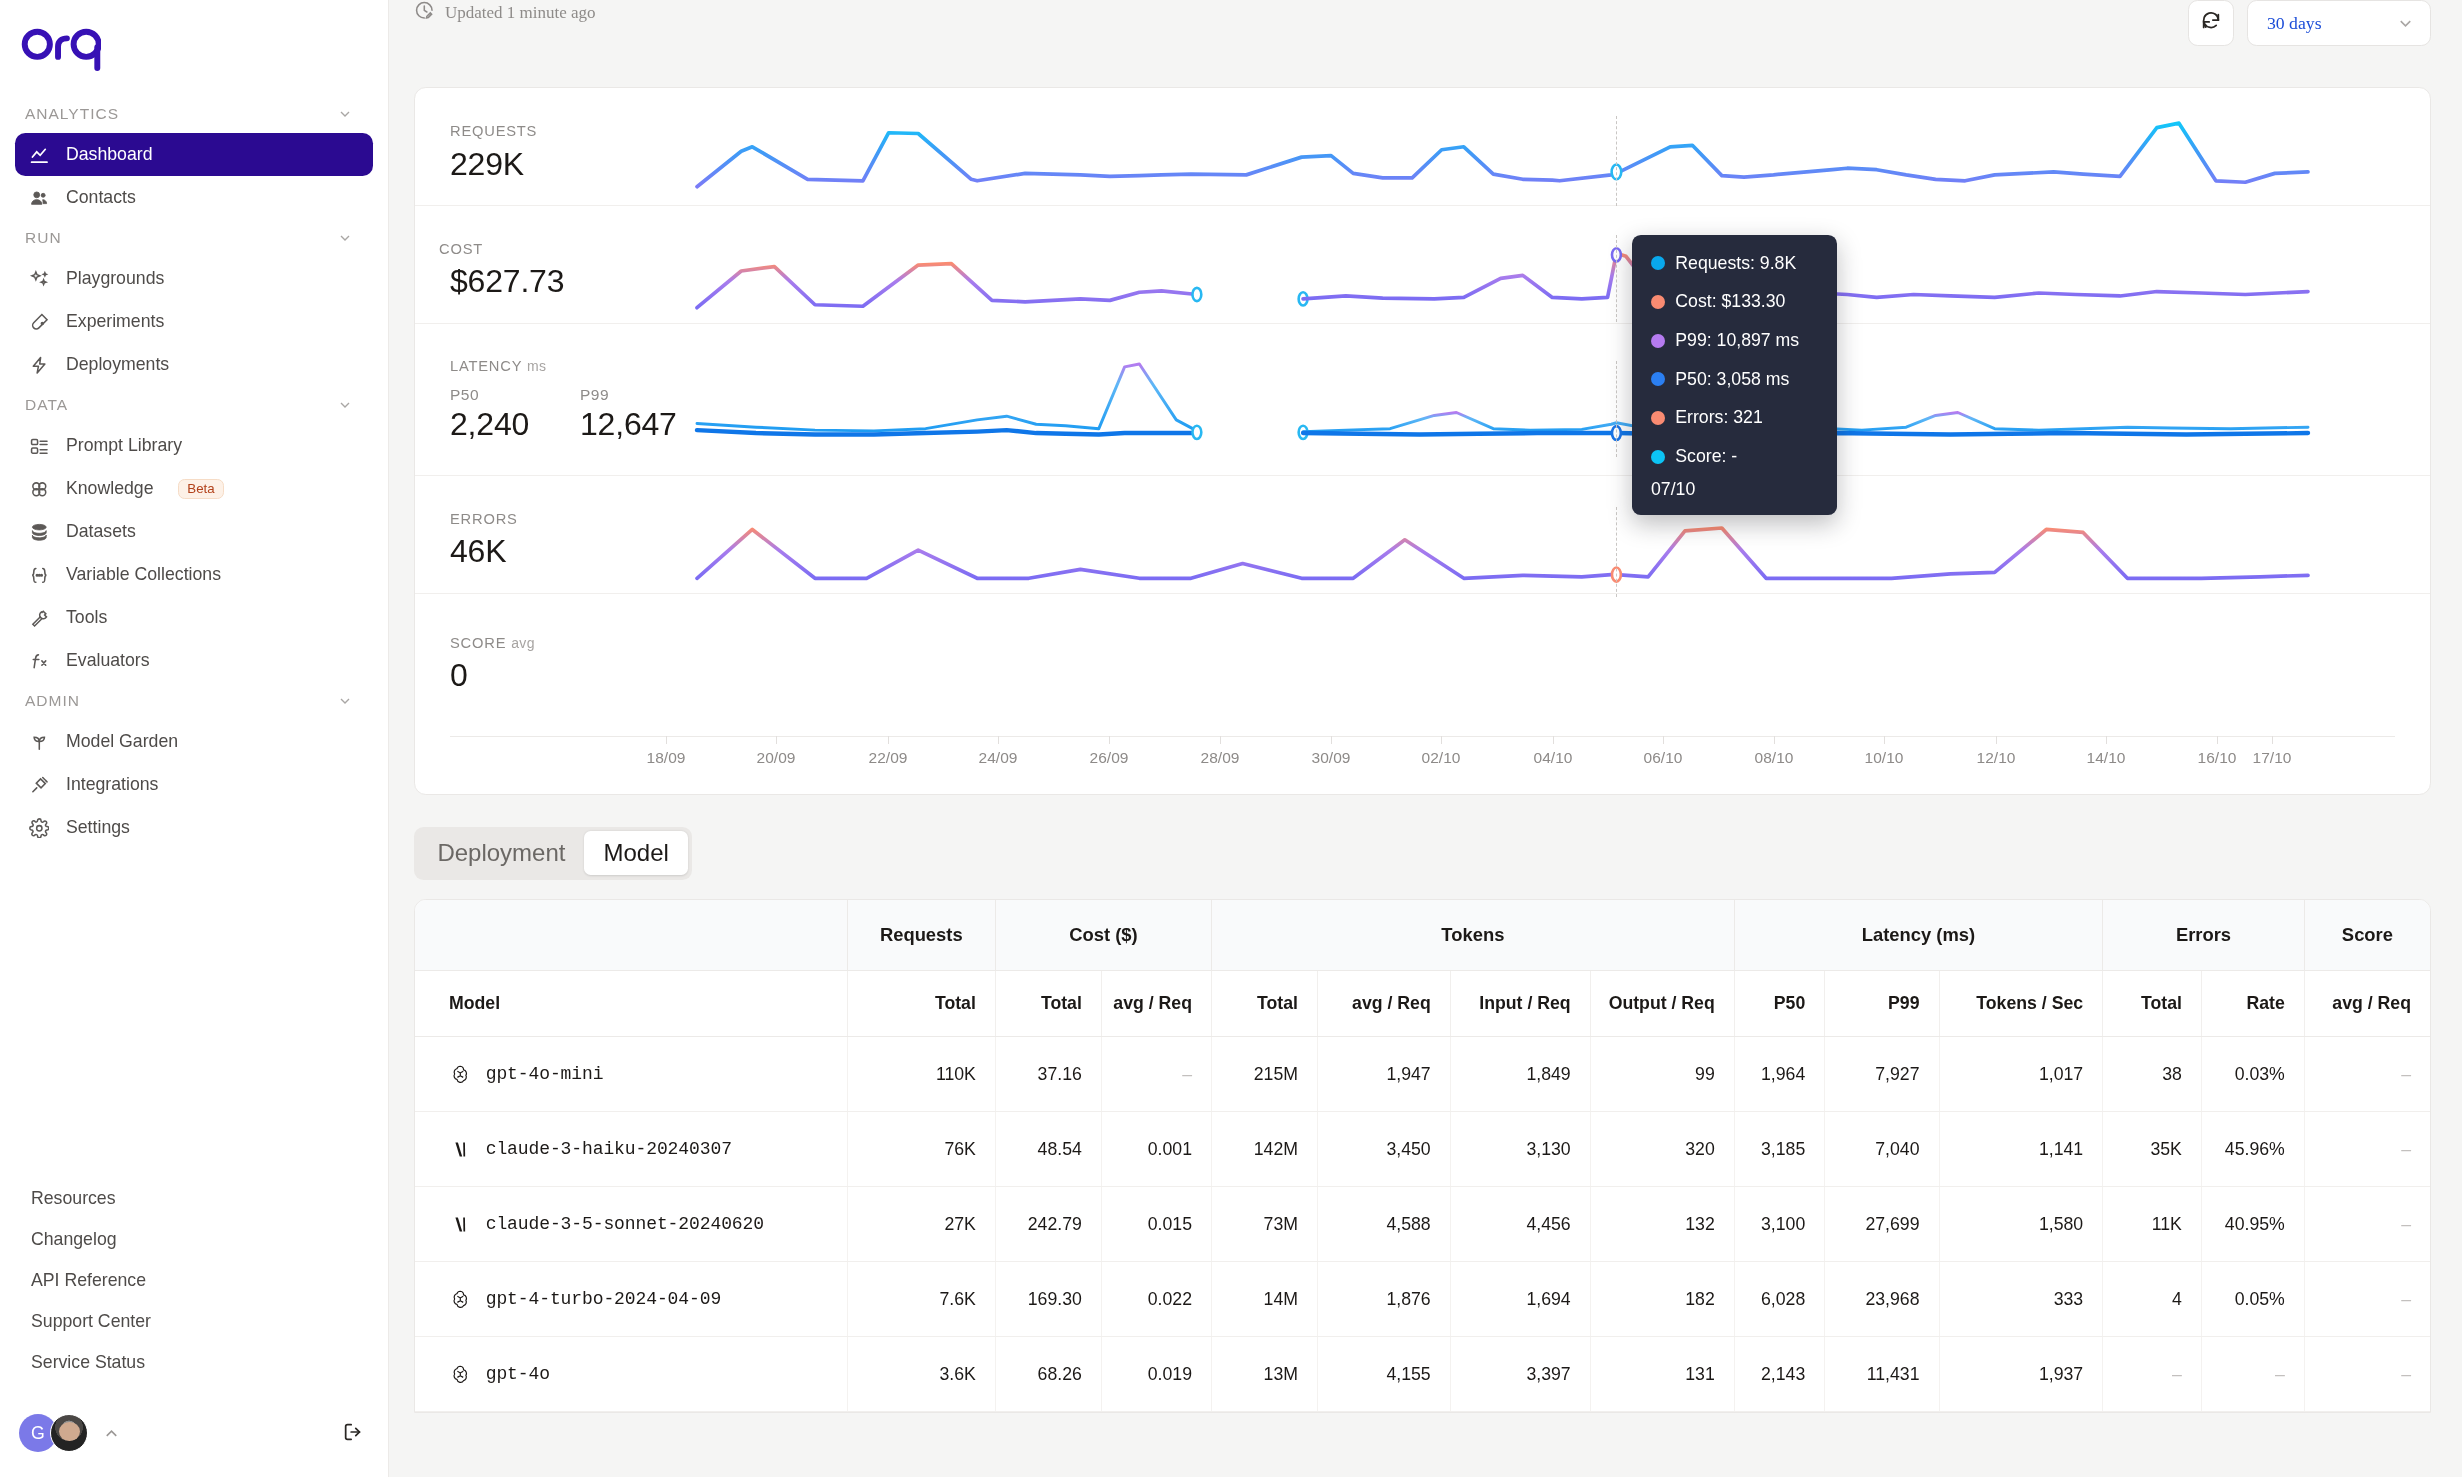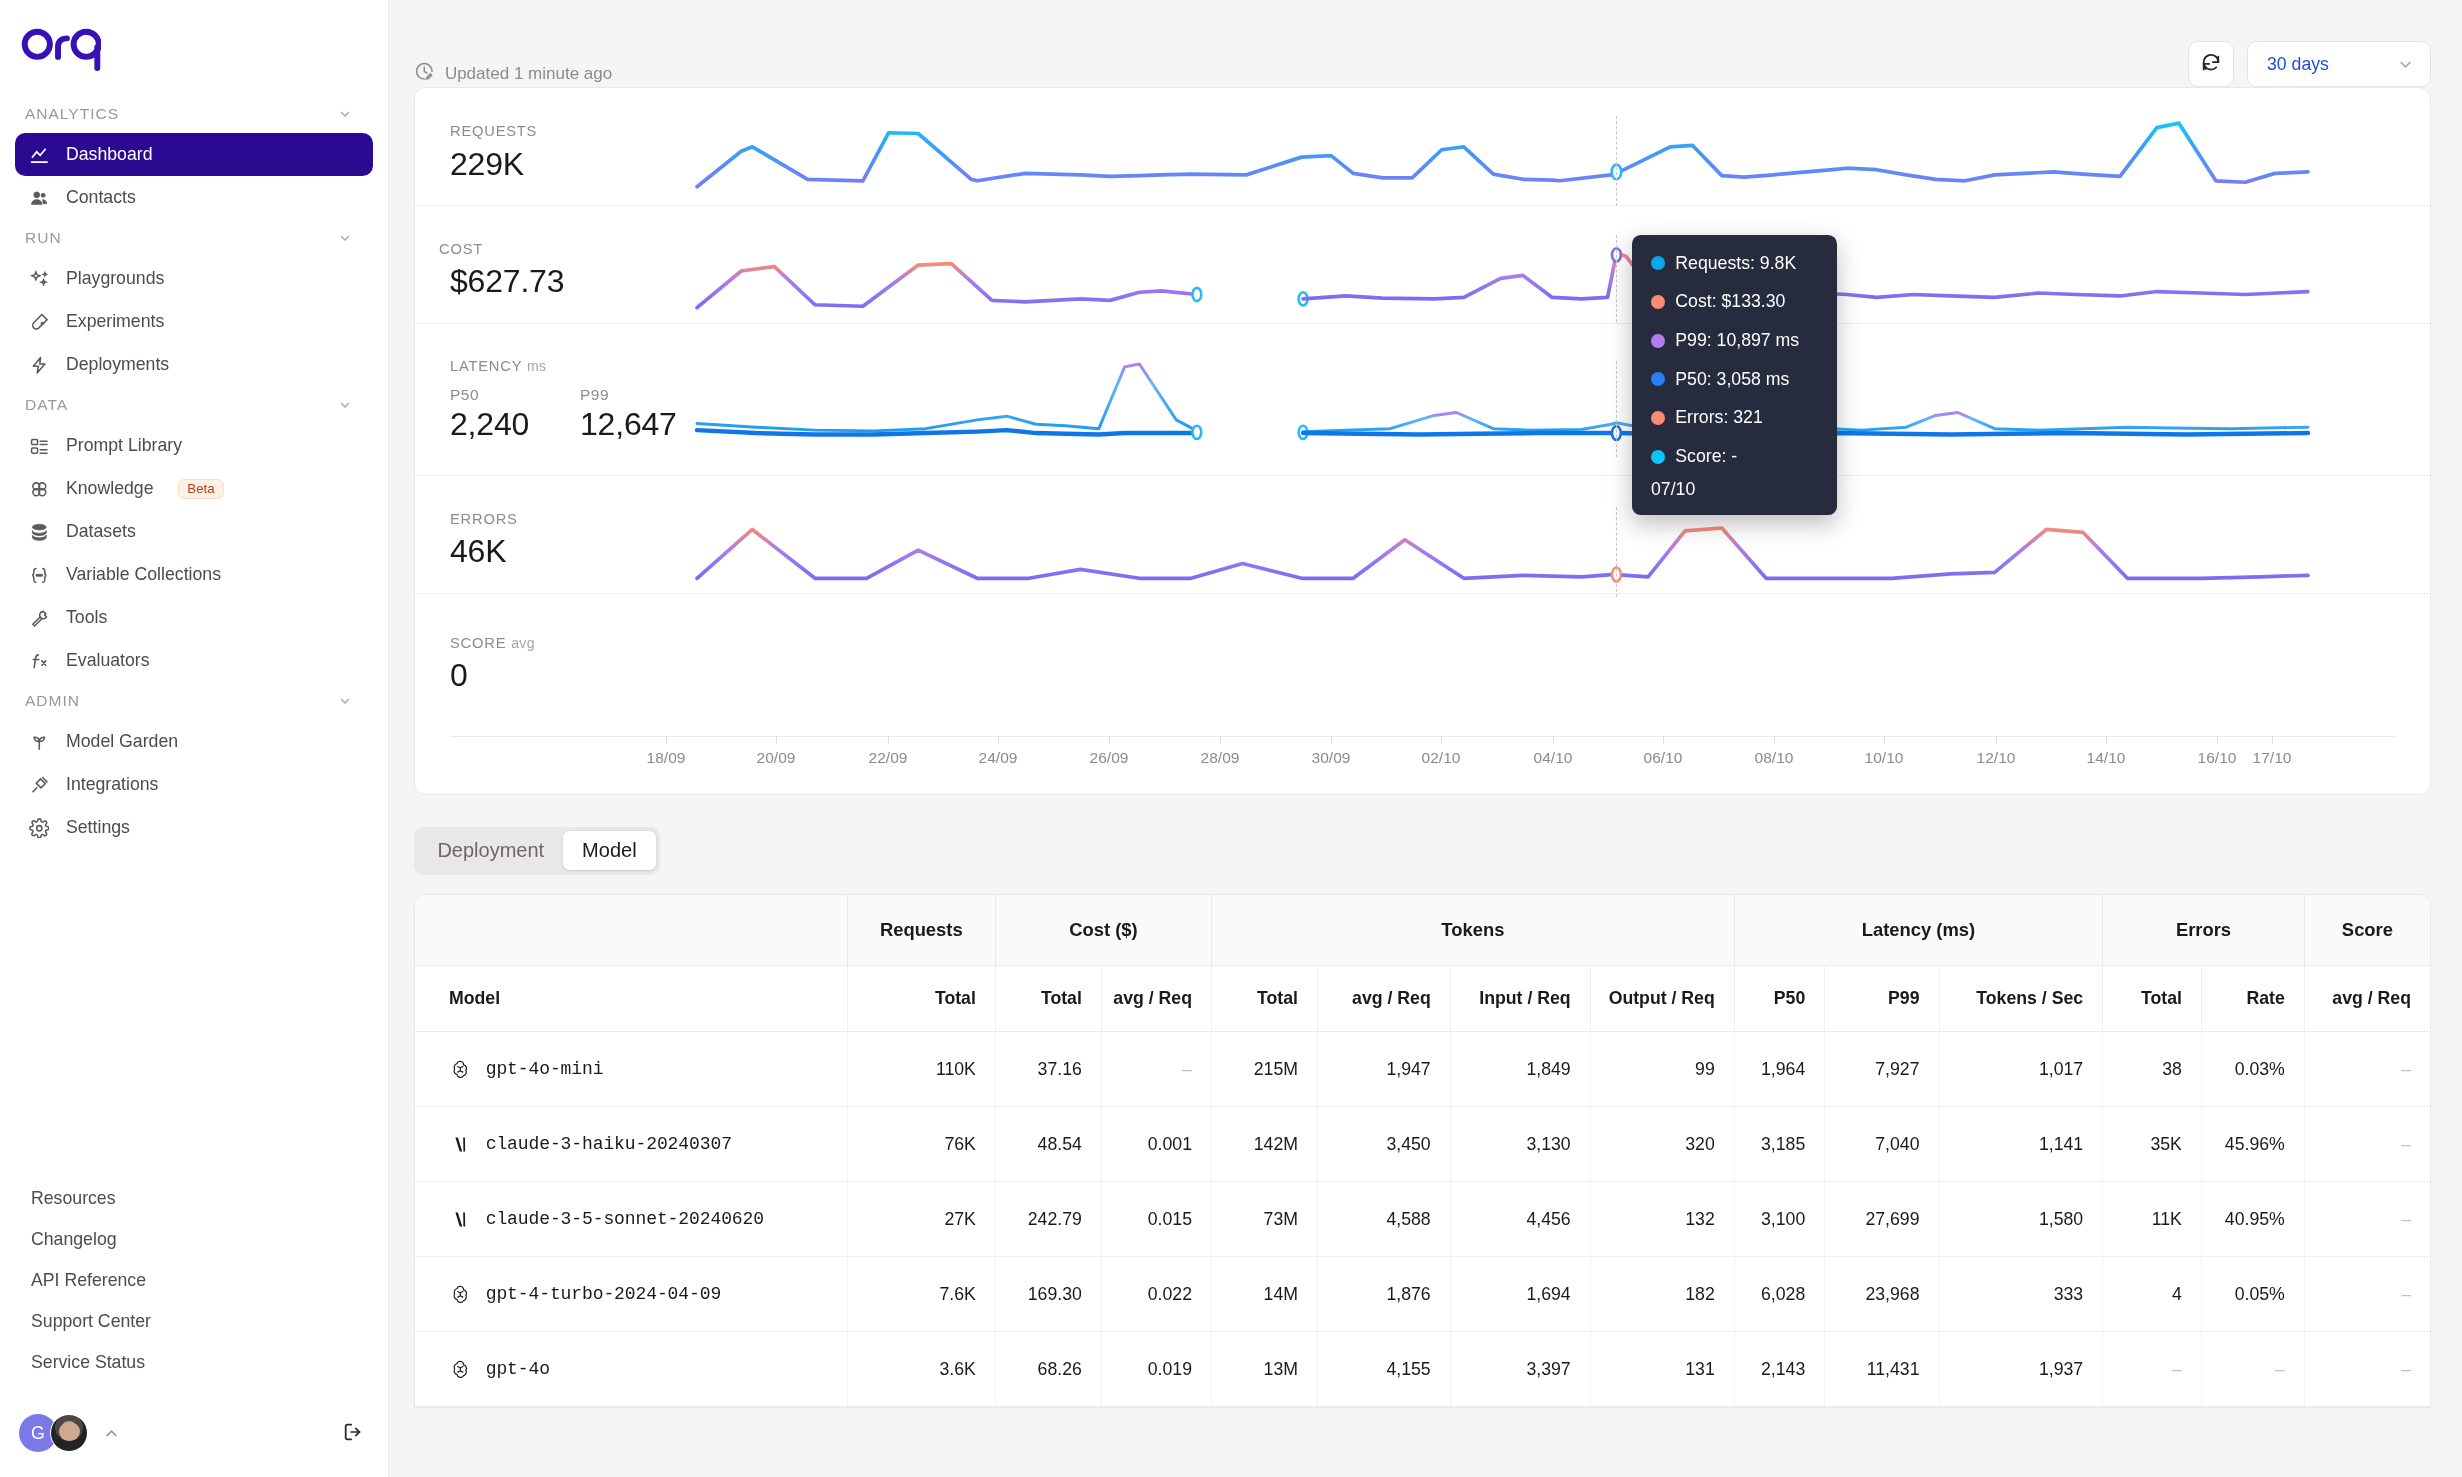--- a/index.html
+++ b/index.html
@@ -79,22 +79,23 @@
   }
   .av-photo:after{
     content:""; position:absolute; left:8.8px; top:6.6px; width:20.6px; height:19px;
     border-radius:50%; background:#cfa98f;
   }
   .footer-spacer { flex: 1 1 auto; }
 
   
   .main { flex: 1 1 auto; height: 1477px; overflow: hidden; background:#f5f5f4; }
   .topbar {
-    height: 87px; display:flex; align-items:flex-end;
+    height: 87px; display:flex; align-items:flex-start;
     padding: 0 31px 0 25px;
+    font-family: Liberation Serif, serif;
   }
   .updated { display:flex; align-items:center; gap: 10.3px; color:#8e8b89; font-size:17px; }
   .topbar-right { margin-left:auto; display:flex; align-items:center; gap: 13.3px; }
   .icon-btn {
     width: 46px; height: 46px; border-radius: 9.6px;
     background:#fff; border:0.7px solid #e6e4e2;
     display:flex; align-items:center; justify-content:center;
   }
   .range-select {
     height: 46px; min-width: 184px; border-radius: 9.6px;
@@ -152,21 +153,21 @@
     position:absolute; width:0; border-left: 1.5px dashed #c9c6c4;
   }
 
   
   .tabs-wrap { margin: 32px 31px 0 25px; }
   .seg {
     display:inline-flex; align-items:center; gap:0;
     background:#eae8e6; border-radius: 9.6px; padding: 4.4px;
   }
   .seg-btn {
-    font-size:20px; color:#6b6865; padding: 8px 19px; border-radius: 6.6px;
+    font-size:24px; color:#6b6865; padding: 8px 19px; border-radius: 6.6px;
   }
   .seg-btn.active { background:#fff; color:#1c1917; box-shadow: 0 0.7px 2.2px rgba(0,0,0,.12); }
 
   .table-card {
     margin: 19px 31px 0 25px;
     background:#fff; border:0.7px solid #eae8e6; border-radius: 11.8px 11.8px 0 0;
     overflow: hidden;
   }
   table { width:100%; border-collapse: collapse; table-layout: fixed; }
   thead tr.g th {

